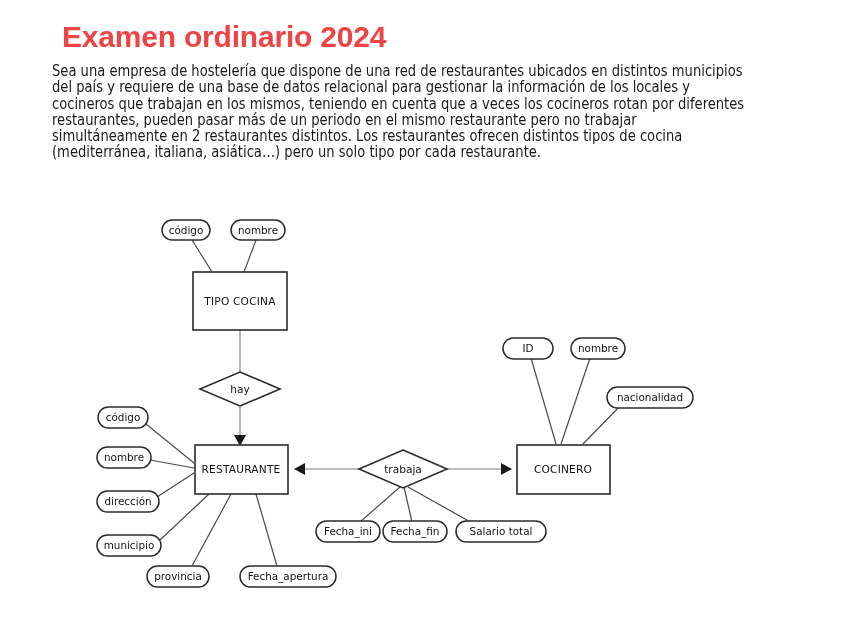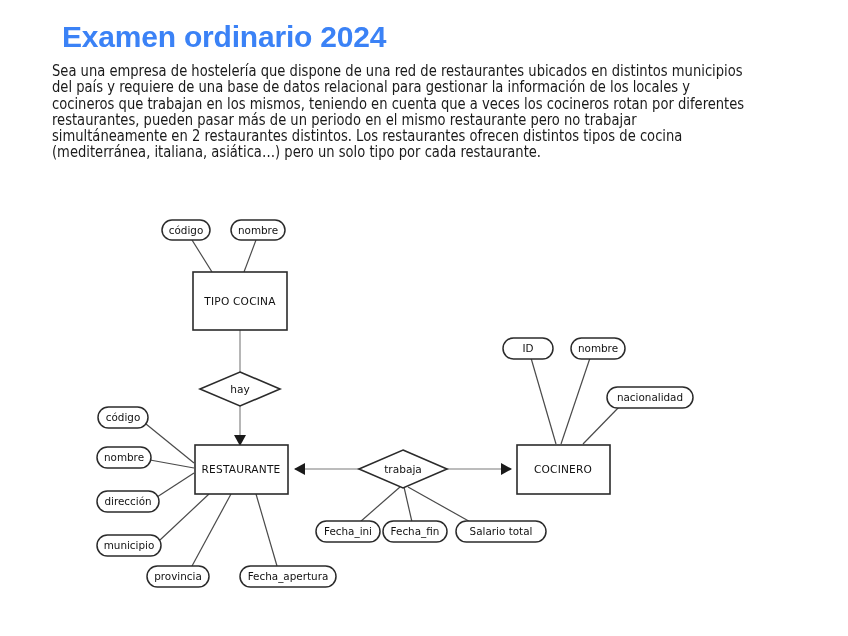--- a/index.html
+++ b/index.html
@@ -16,21 +16,21 @@
     color: #000000;
   }
 
   
   #slide-title {
     position: absolute;
     left: 62px;
     top: 20px;
     font-size: 30px;
     font-weight: bold;
-    color: #3b82f6;
+    color: #ef4444;
     letter-spacing: -0.2px;
     white-space: nowrap;
   }
 
   #slide-body {
     position: absolute;
     left: 52px;
     top: 63px;
     width: 730px;
     font-size: 15.2px;

